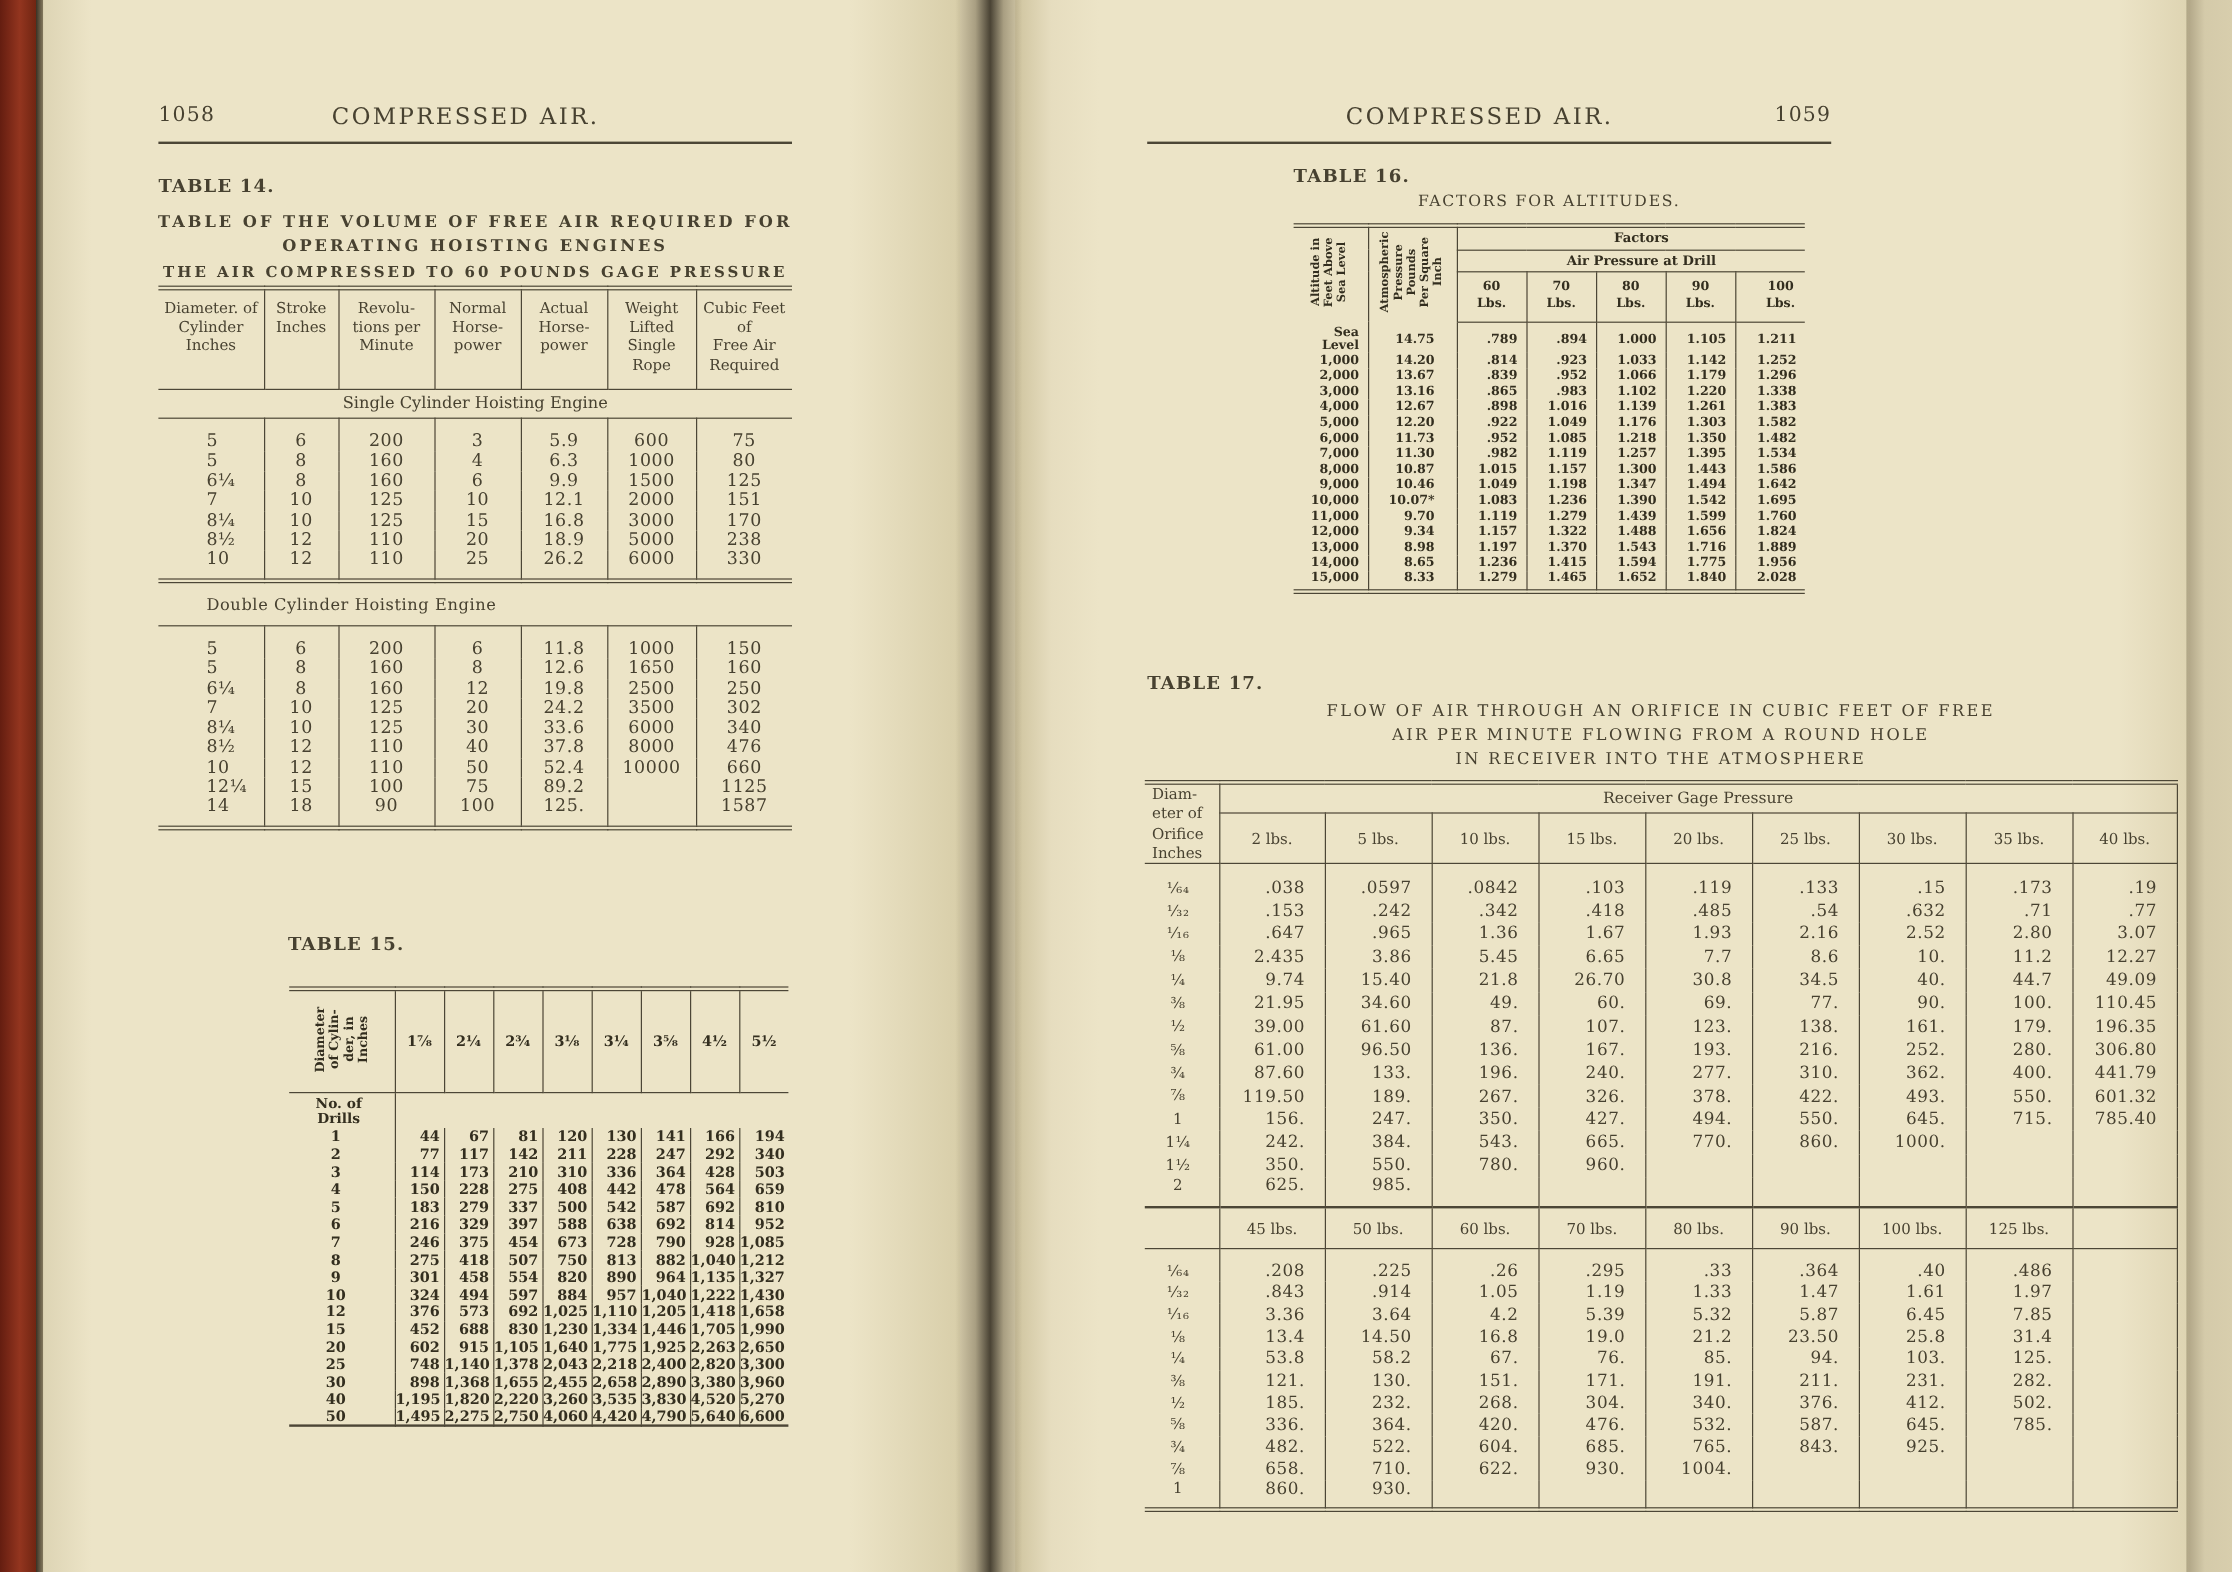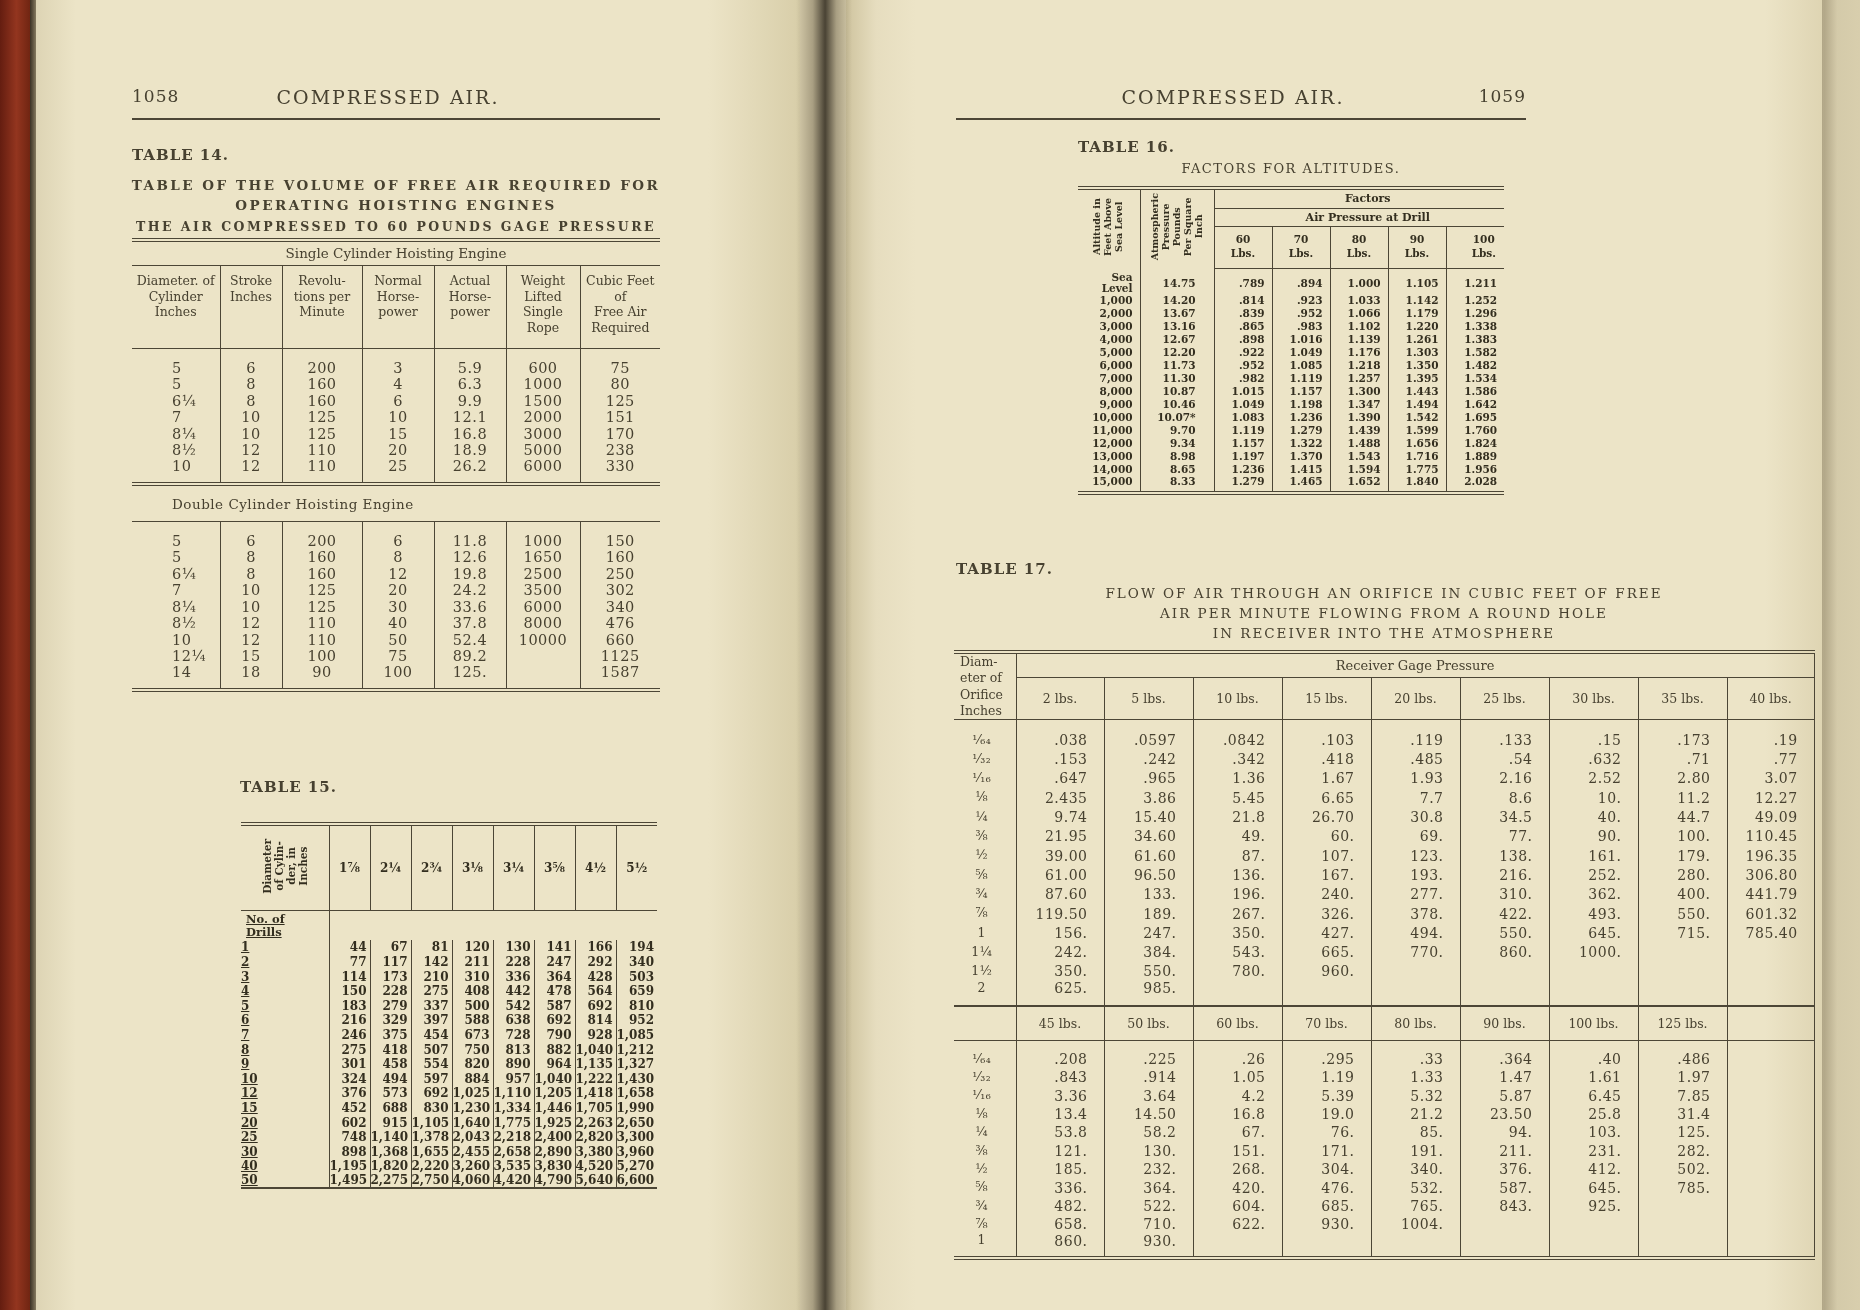--- a/index.html
+++ b/index.html
@@ -54,21 +54,21 @@
   .t15{width:416px;border-top:4px double var(--rule);border-bottom:2px solid var(--rule);
        font-weight:bold;color:var(--ink-dark);}
   .t15 th,.t15 td{border-right:1px solid var(--rule);}
   .t15 th:last-child,.t15 td:last-child{border-right:none;}
   .t15 thead th{border-bottom:1px solid var(--rule);font-size:12px;text-align:center;vertical-align:middle;}
   .t15 .rot-cell{height:86px;}
   .rot{display:inline-block;writing-mode:vertical-rl;transform:rotate(180deg);
        white-space:pre-line;font-weight:bold;line-height:1.15;}
   .t15 .rot{font-size:10.5px;}
   .t15 td{font-size:12px;height:14.6px;text-align:right;padding-right:3px;line-height:1;}
-  .t15 td:first-child{text-align:left;padding-right:10px;text-decoration:underline;}
+  .t15 td:first-child{text-align:center;padding-right:10px;}
   .t15 .stub-label{text-align:left;padding-left:5px;font-size:11.5px;white-space:pre-line;
        height:30px;line-height:1.2;padding-top:2px;}
 
   
   .t16{width:426px;border-top:4px double var(--rule);border-bottom:4px double var(--rule);
        font-weight:bold;color:var(--ink-dark);}
   .t16 th,.t16 td{border-right:1px solid var(--rule);}
   .t16 th:last-child,.t16 td:last-child{border-right:none;padding-left:17px;}
   .t16 .rot-cell{vertical-align:middle;text-align:center;}
   .t16 .rot{font-size:9.5px;}
@@ -124,23 +124,20 @@
       <col style="width:88px">
         <col style="width:62px">
         <col style="width:80px">
       <col style="width:72px">
         <col style="width:72px">
         <col style="width:74px">
         <col style="width:80px">
     </colgroup>
     <thead>
       <tr>
-        <td class="sect" colspan="7">Single Cylinder Hoisting Engine</td>
-      </tr>
-      <tr>
           <th>Diameter. of
 Cylinder
 Inches</th>
           <th>Stroke
 Inches</th>
           <th>Revolu-
 tions per
 Minute</th>
           <th>Normal
 Horse-
@@ -148,20 +145,23 @@
           <th>Actual
 Horse-
 power</th>
           <th>Weight
 Lifted
 Single Rope</th>
           <th>Cubic Feet of
 Free Air
 Required</th>
         </tr>
+      <tr>
+        <td class="sect" colspan="7">Single Cylinder Hoisting Engine</td>
+      </tr>
     </thead>
     <tbody>
         <tr>
           <td>5</td>
           <td>6</td>
           <td>200</td>
           <td>3</td>
           <td>5.9</td>
           <td>600</td>
           <td>75</td>

